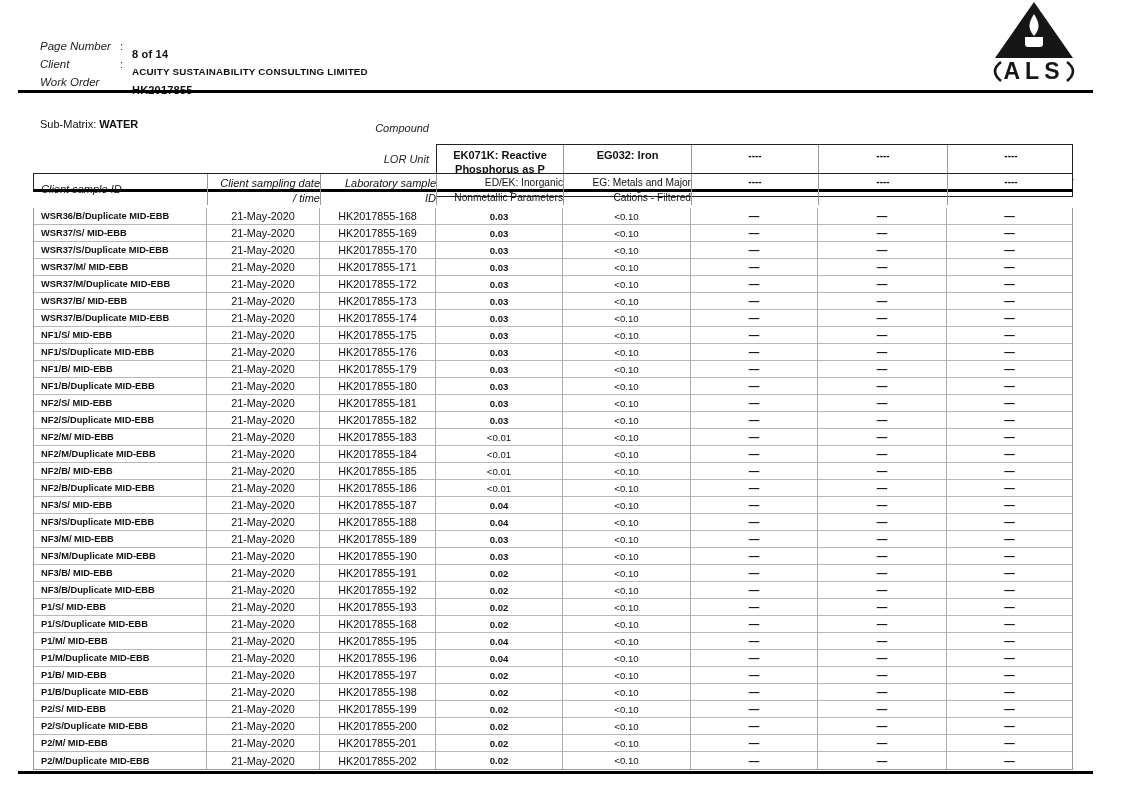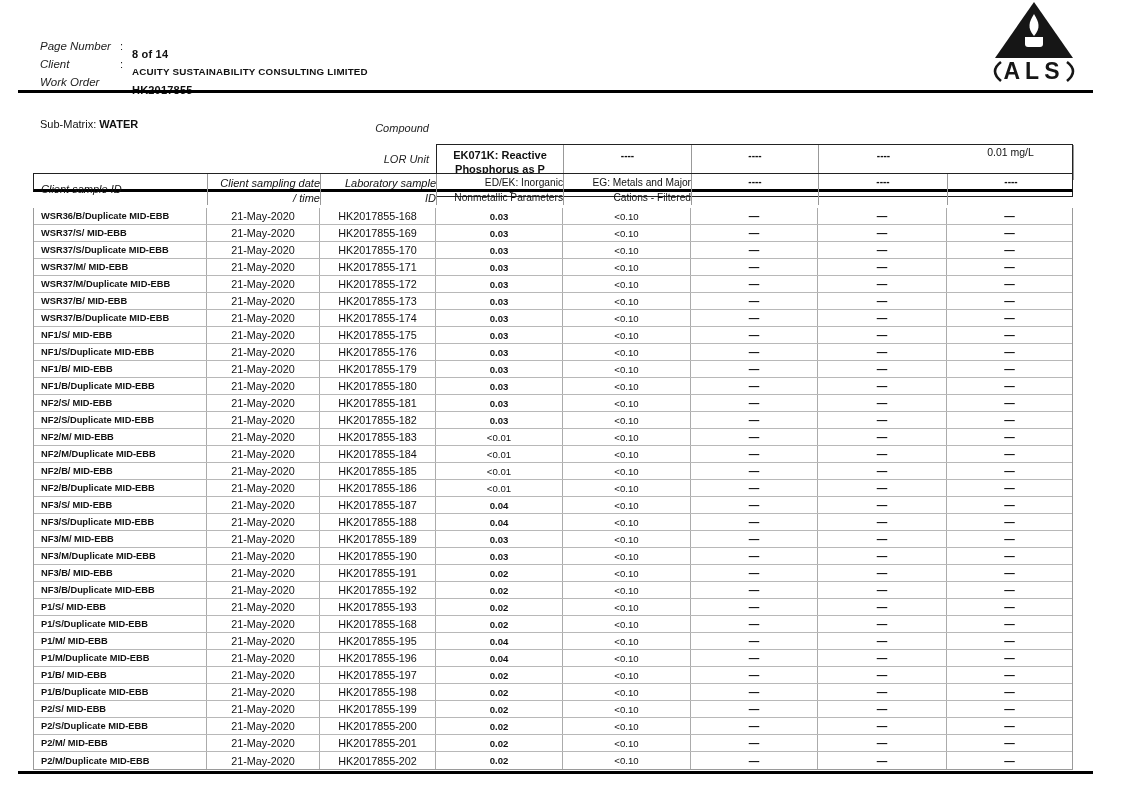--- a/index.html
+++ b/index.html
@@ -113,20 +113,21 @@
 
   <div class="submatrix">
     <span>Sub-Matrix:</span>
     <b>WATER</b>
   </div>
   <div class="side-label compound-label">Compound</div>
   <div class="side-label lor-label">LOR Unit</div>
 
   <div class="compound-box">
     <div class="cmp-cell cmp-name">EK071K: Reactive Phosphorus as P</div>
+    <div class="cmp-cell cmp-name">EG032: Iron</div>
     <div class="cmp-cell cmp-name cmp-dash">----</div>
     <div class="cmp-cell cmp-name cmp-dash">----</div>
     <div class="cmp-cell cmp-name cmp-dash last">----</div>
     <div class="cmp-cell cmp-lor">0.01 mg/L</div>
     <div class="cmp-cell cmp-lor">0.10 mg/L</div>
     <div class="cmp-cell cmp-lor cmp-dash lor-row">----</div>
     <div class="cmp-cell cmp-lor cmp-dash lor-row">----</div>
     <div class="cmp-cell cmp-lor cmp-dash lor-row last">----</div>
   </div>
 

